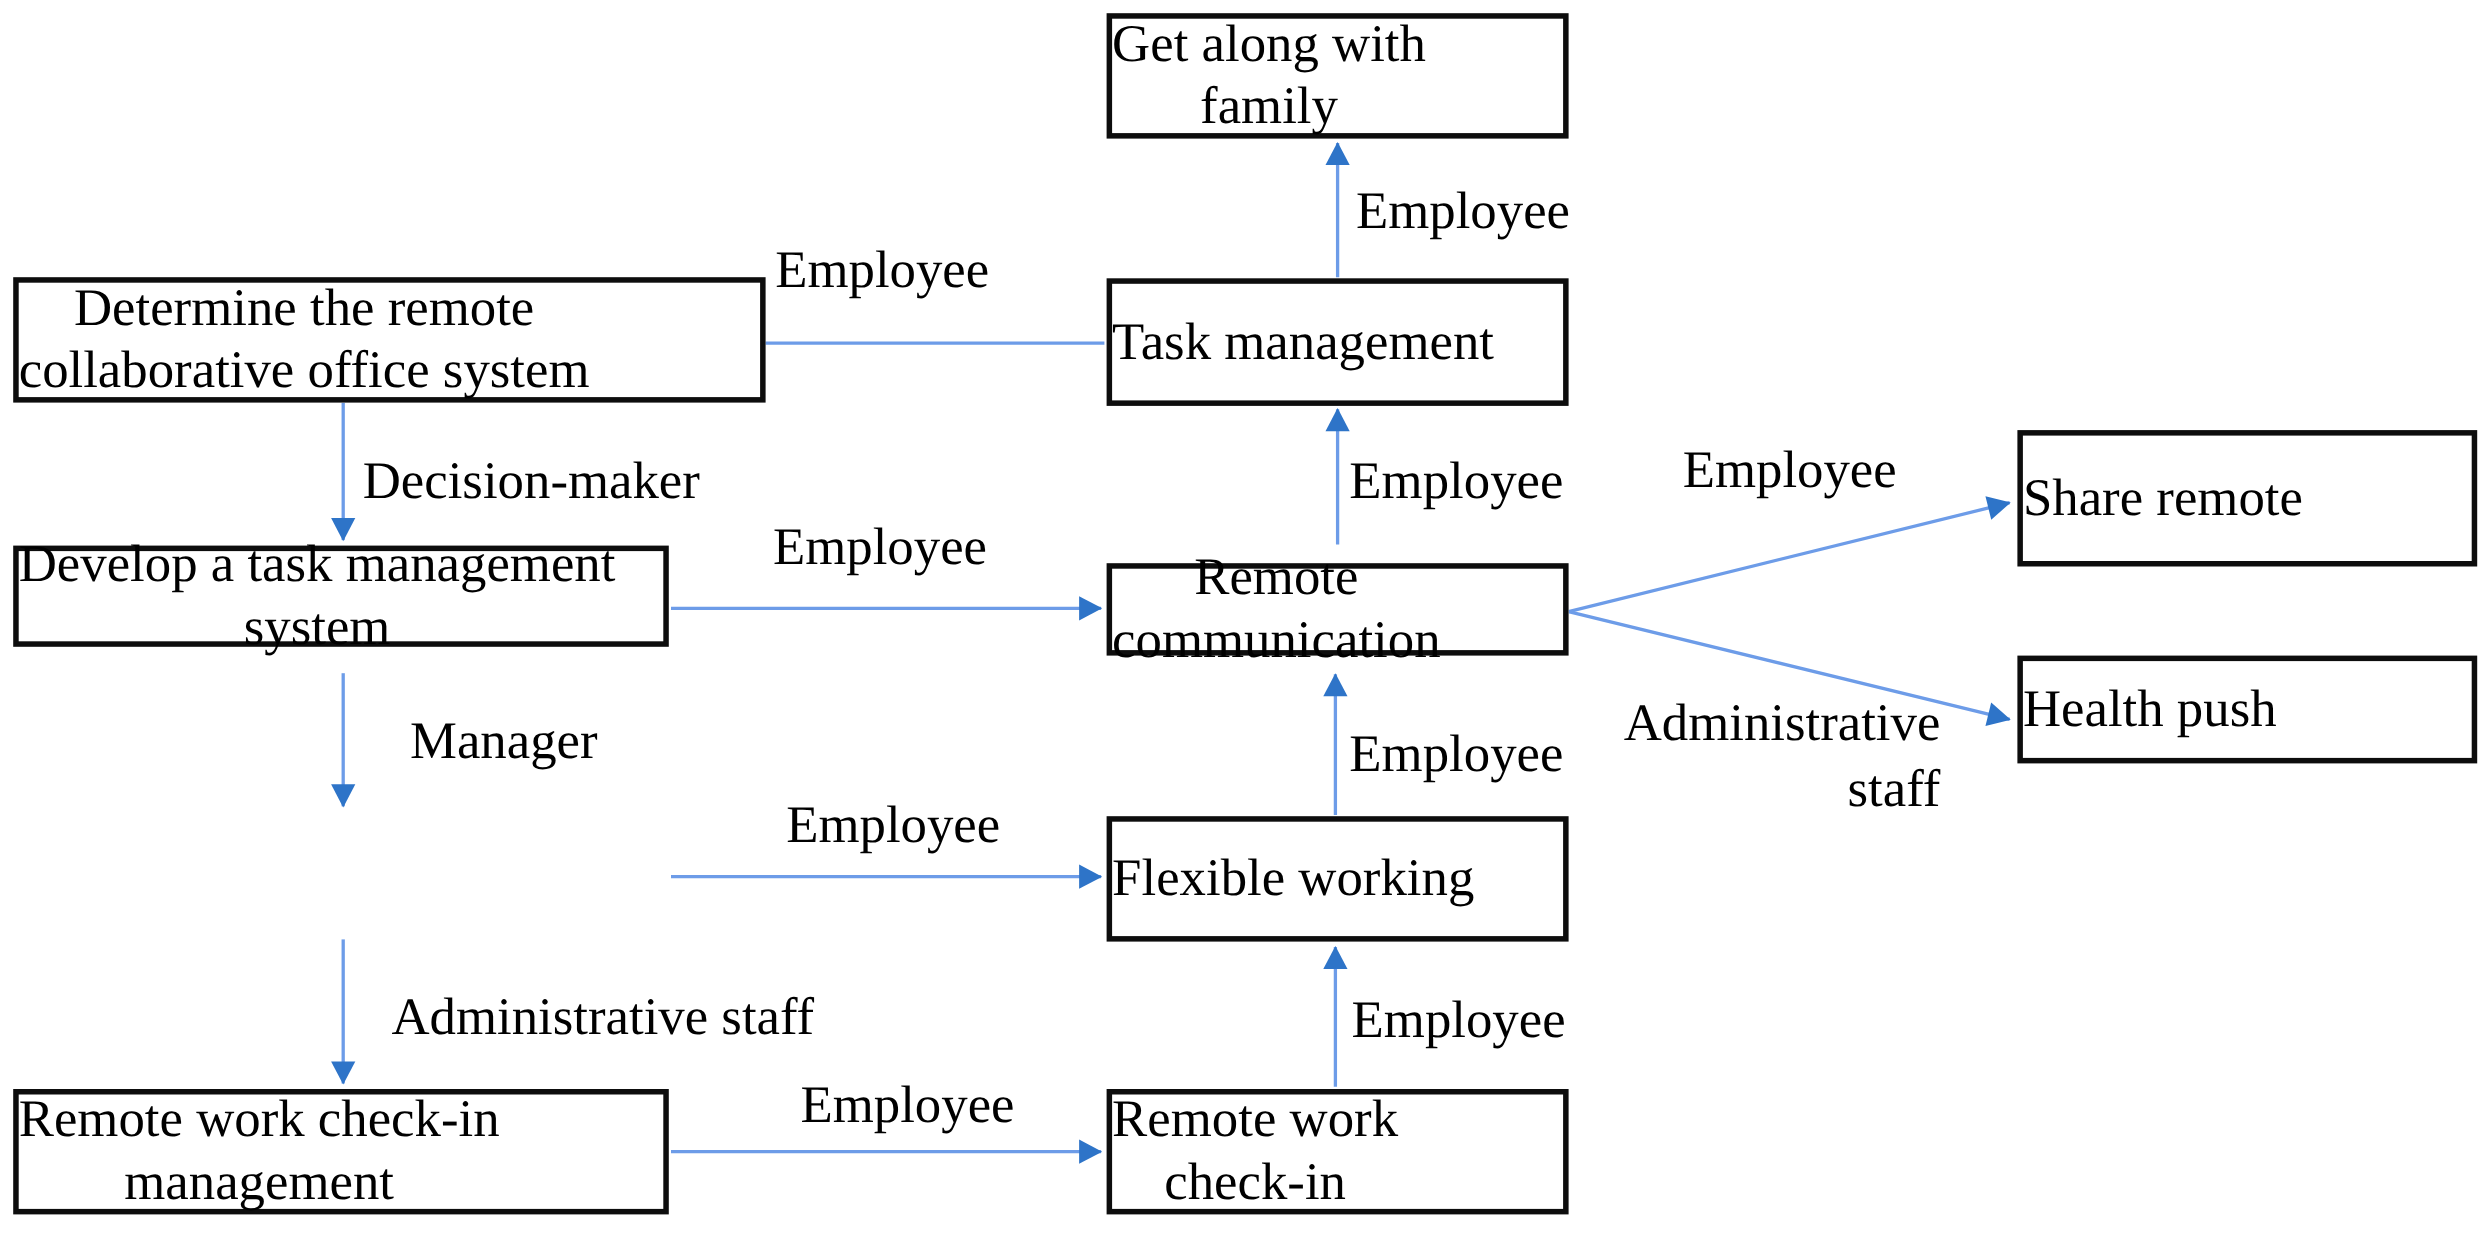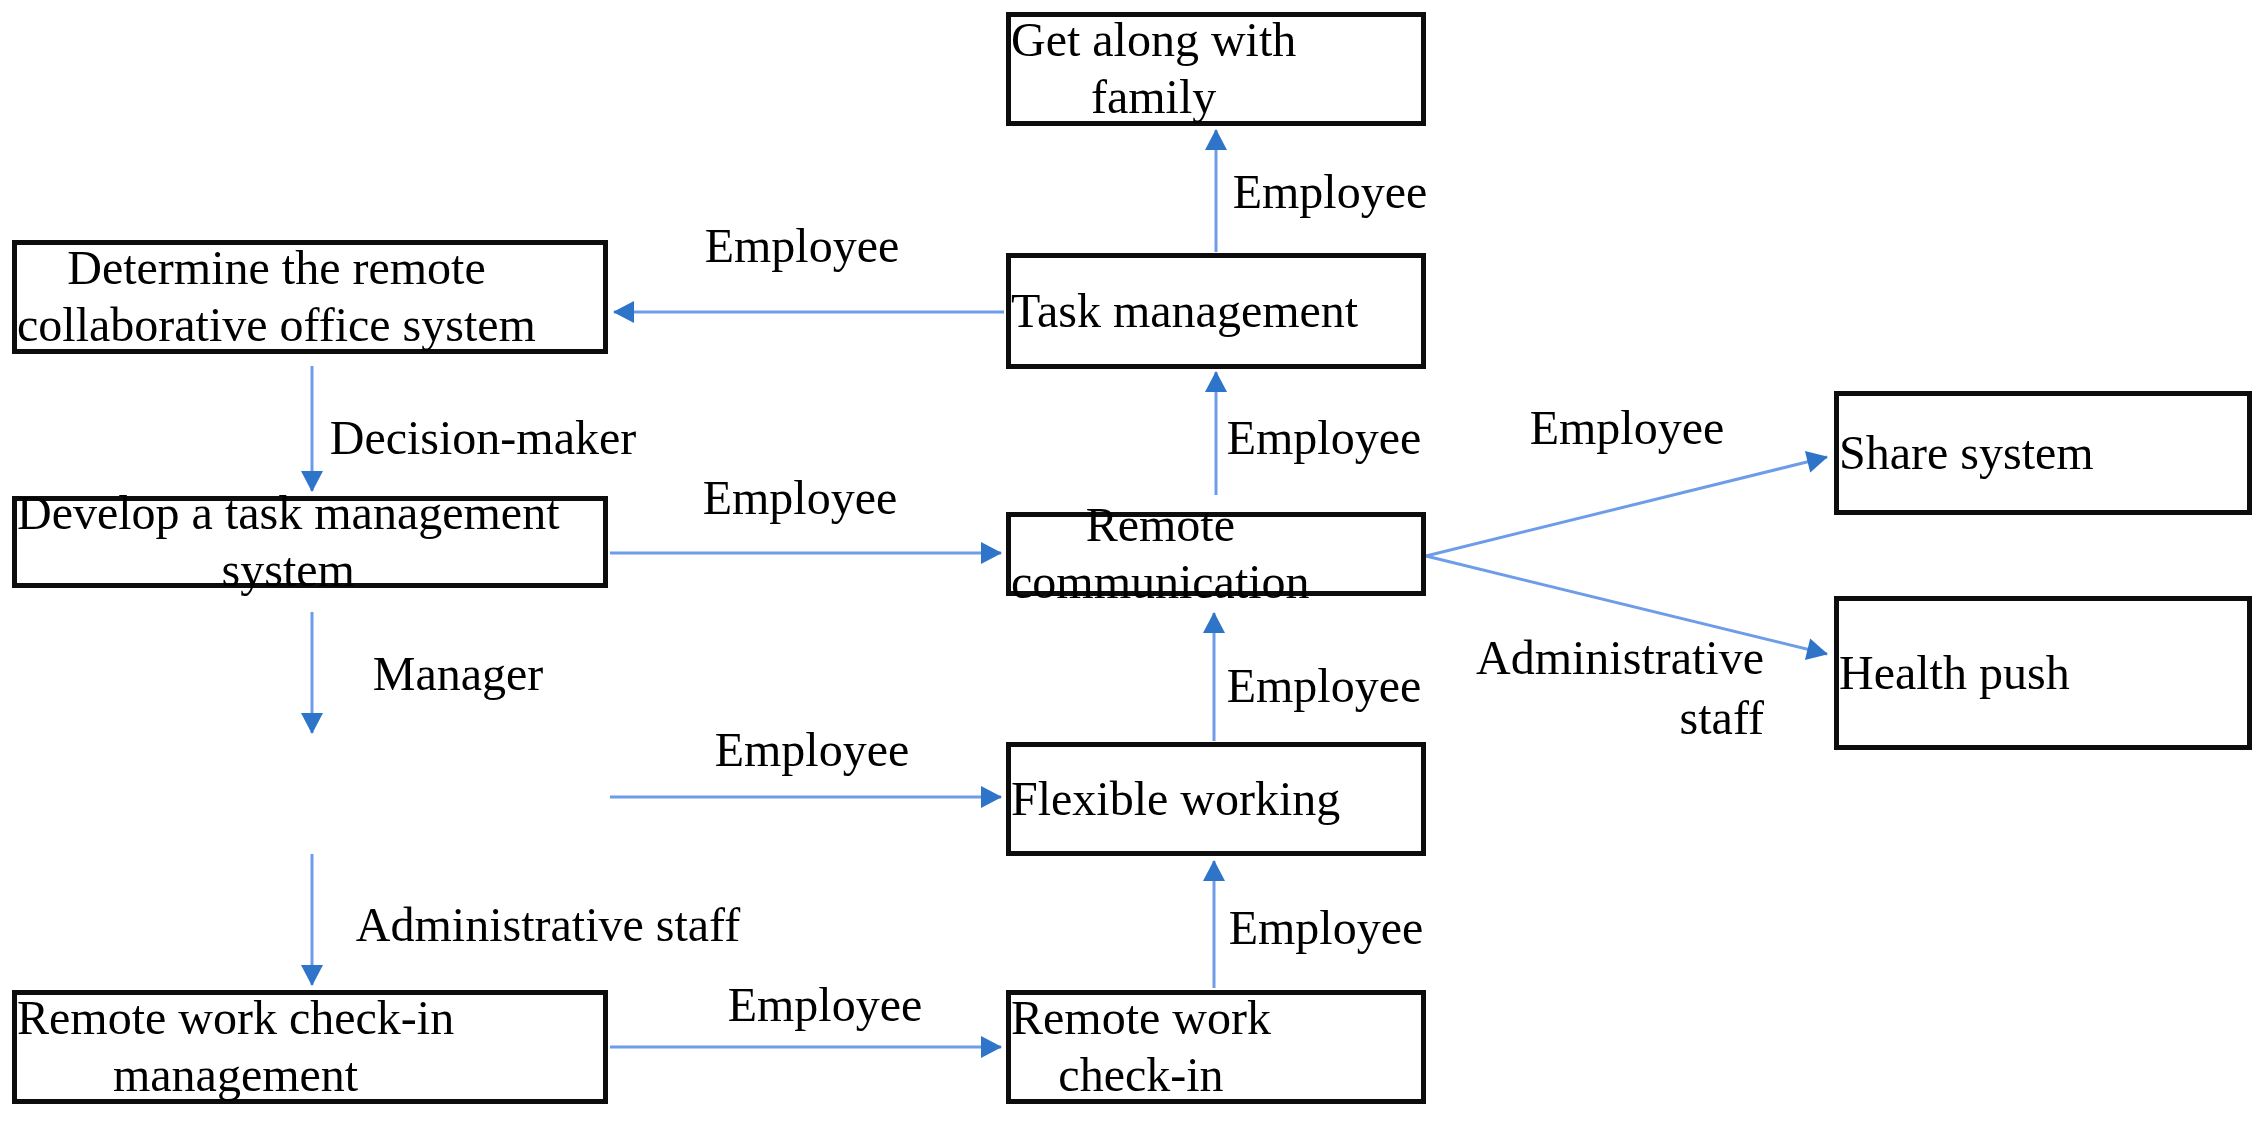--- a/index.html
+++ b/index.html
@@ -58,21 +58,21 @@
     <line x1="312" y1="612" x2="312" y2="733" marker-end="url(#arrowhead)"></line>
     <line x1="610" y1="797" x2="1001" y2="797" marker-end="url(#arrowhead)"></line>
     <line x1="1214" y1="741" x2="1214" y2="613" marker-end="url(#arrowhead)"></line>
     <line x1="312" y1="854" x2="312" y2="985" marker-end="url(#arrowhead)"></line>
     <line x1="610" y1="1047" x2="1001" y2="1047" marker-end="url(#arrowhead)"></line>
     <line x1="1214" y1="988" x2="1214" y2="861" marker-end="url(#arrowhead)"></line>
     <line x1="1426" y1="556" x2="1827" y2="457" marker-end="url(#arrowhead)"></line>
     <line x1="1426" y1="556" x2="1827" y2="654" marker-end="url(#arrowhead)"></line>
   </svg>
 
-  <div class="node" style="left:12px;top:240px;width:596px;height:114px">
+  <div class="node" style="left:12px;top:252px;width:684px;height:114px">
     <span>Determine the remote
 collaborative office system</span>
   </div>
   <div class="node" style="left:12px;top:496px;width:596px;height:92px">
     <span>Develop a task management
 system</span>
   </div>
   <div class="node" style="left:12px;top:990px;width:596px;height:114px">
     <span>Remote work check-in
 management</span>
@@ -91,23 +91,23 @@
   </div>
   <div class="node" style="left:1006px;top:742px;width:420px;height:114px">
     <span>Flexible working</span>
   </div>
   <div class="node" style="left:1006px;top:990px;width:420px;height:114px">
     <span>Remote work
 check-in</span>
   </div>
 
   <div class="node" style="left:1834px;top:391px;width:418px;height:124px">
-    <span>Share system</span>
+    <span>Share remote</span>
   </div>
-  <div class="node" style="left:1834px;top:596px;width:418px;height:154px">
+  <div class="node" style="left:1834px;top:596px;width:418px;height:98px">
     <span>Health push</span>
   </div>
 
   <div class="edge-label" style="left:802px;top:246px">Employee</div>
   <div class="edge-label" style="left:1330px;top:192px">Employee</div>
   <div class="edge-label" style="left:483px;top:438px">Decision-maker</div>
   <div class="edge-label" style="left:800px;top:498px">Employee</div>
   <div class="edge-label" style="left:1324px;top:438px">Employee</div>
   <div class="edge-label" style="left:458px;top:674px">Manager</div>
   <div class="edge-label" style="left:812px;top:750px">Employee</div>

